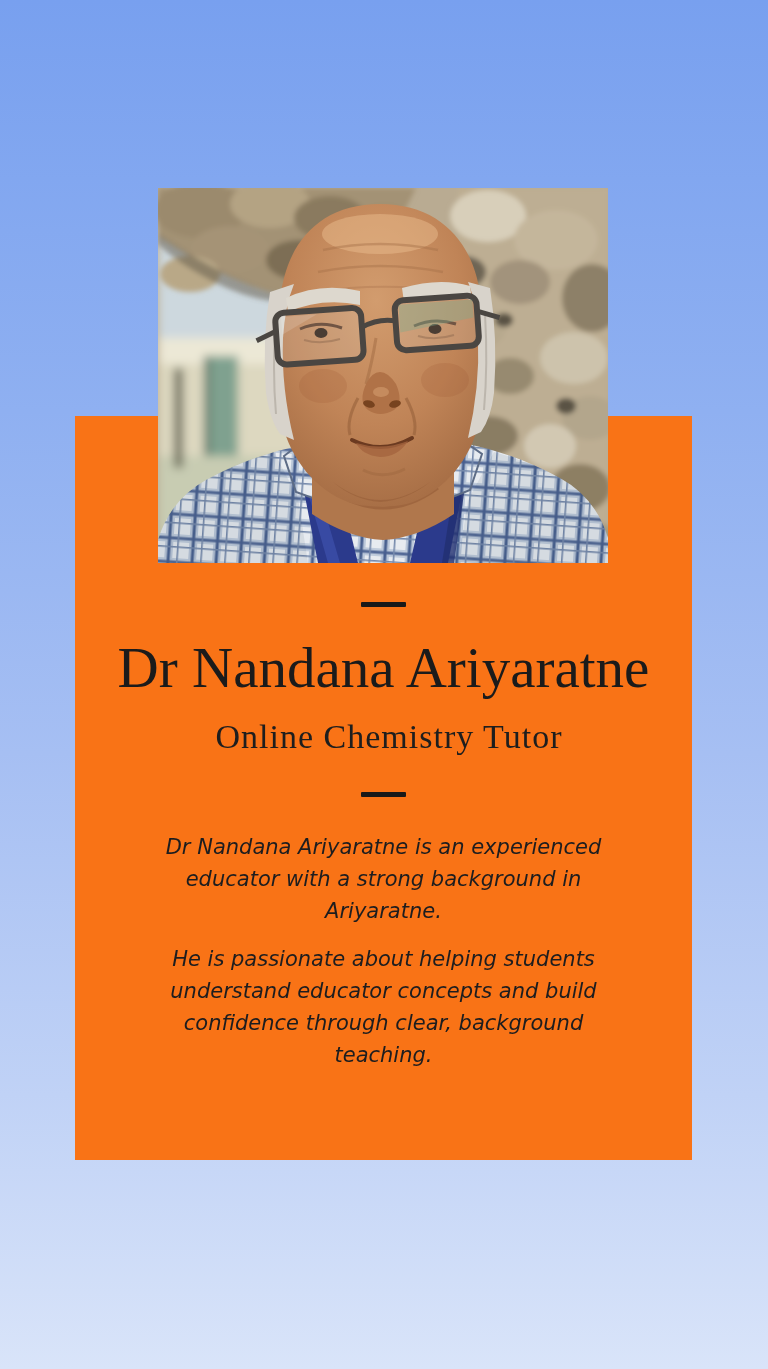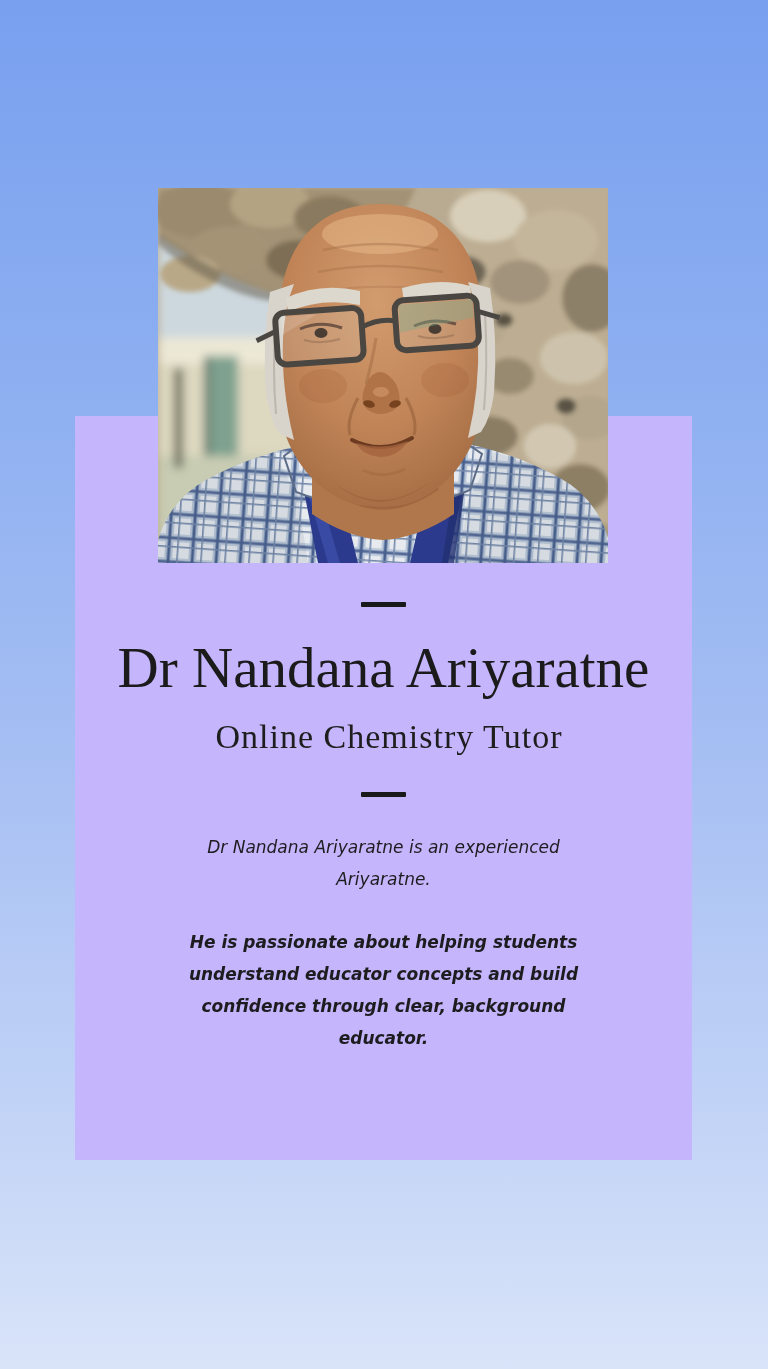--- a/index.html
+++ b/index.html
@@ -3,21 +3,21 @@
 <meta charset="utf-8">
 <style>
   html,body{margin:0;padding:0;}
   body{
     width:768px;height:1369px;position:relative;overflow:hidden;
     font-family:"DejaVu Sans",sans-serif;
     background:linear-gradient(180deg,#78a0ef 0%,#8fb0f1 30%,#a6bff3 55%,#c0d2f6 80%,#d9e4f9 100%);
   }
   .card{
     position:absolute;left:75px;top:416px;width:617px;height:744px;
-    background:#c4b5fd;box-sizing:border-box;text-align:center;
+    background:#f97316;box-sizing:border-box;text-align:center;
   }
   .photo{
     position:absolute;left:158px;top:188px;width:450px;height:375px;
     overflow:hidden;z-index:5;background:#b9ab92;
   }
   .photo svg{display:block;}
   .card-content{position:relative;padding-top:186px;}
   .divider{
     width:45px;height:5px;background:#191919;margin:0 auto;border-radius:1px;
   }
@@ -26,25 +26,25 @@
     font-weight:400;font-size:57px;line-height:1.16;color:#1b1b1b;
     margin:28px 0 0 0;letter-spacing:0px;white-space:nowrap;
   }
   .role{
     font-family:"Liberation Serif","DejaVu Serif",serif;
     font-weight:400;font-size:34px;line-height:1.2;color:#1e1e1e;
     margin:16px 0 0 11px;letter-spacing:1px;
   }
   .divider-2{margin-top:34px;}
   .bio{
-    font-style:italic;font-size:17px;line-height:32px;color:#1d1d1f;
+    font-style:italic;font-size:21px;line-height:32px;color:#1d1d1f;
     margin:34px auto 0 auto;width:580px;
   }
   .bio .line{display:block;}
-  .bio-2{margin-top:31px;font-weight:bold;}
+  .bio-2{margin-top:16px;}
 </style>
 </head>
 <body>
 
 <div class="photo">
   <svg width="450" height="375" viewBox="0 0 450 375" xmlns="http://www.w3.org/2000/svg">
     <defs>
       <filter id="b3" x="-20%" y="-20%" width="140%" height="140%">
           <feGaussianBlur stdDeviation="2.5"></feGaussianBlur>
         </filter>
@@ -193,24 +193,25 @@
     <div class="divider"></div>
 
     <h1 class="name">Dr Nandana Ariyaratne</h1>
 
     <h2 class="role">Online Chemistry Tutor</h2>
 
     <div class="divider divider-2"></div>
 
     <p class="bio">
       <span class="line">Dr Nandana Ariyaratne is an experienced</span>
+      <span class="line">educator with a strong background in</span>
       <span class="line">Ariyaratne.</span>
     </p>
 
     <p class="bio bio-2">
       <span class="line">He is passionate about helping students</span>
       <span class="line">understand educator concepts and build</span>
       <span class="line">confidence through clear, background</span>
-      <span class="line">educator.</span>
+      <span class="line">teaching.</span>
     </p>
 
   </div>
 </div>
 
 </body></html>

